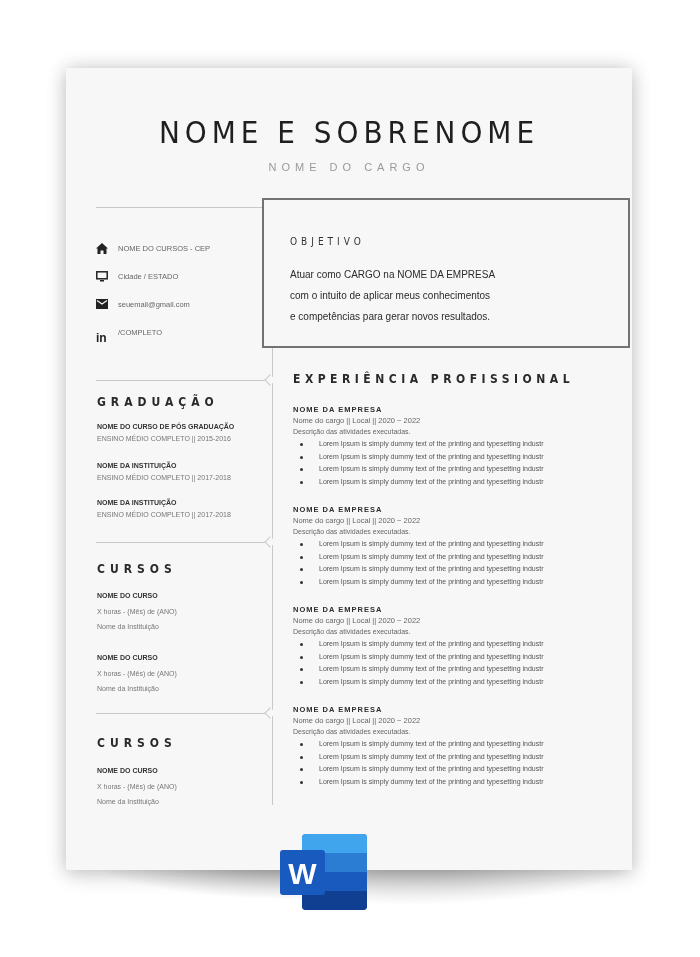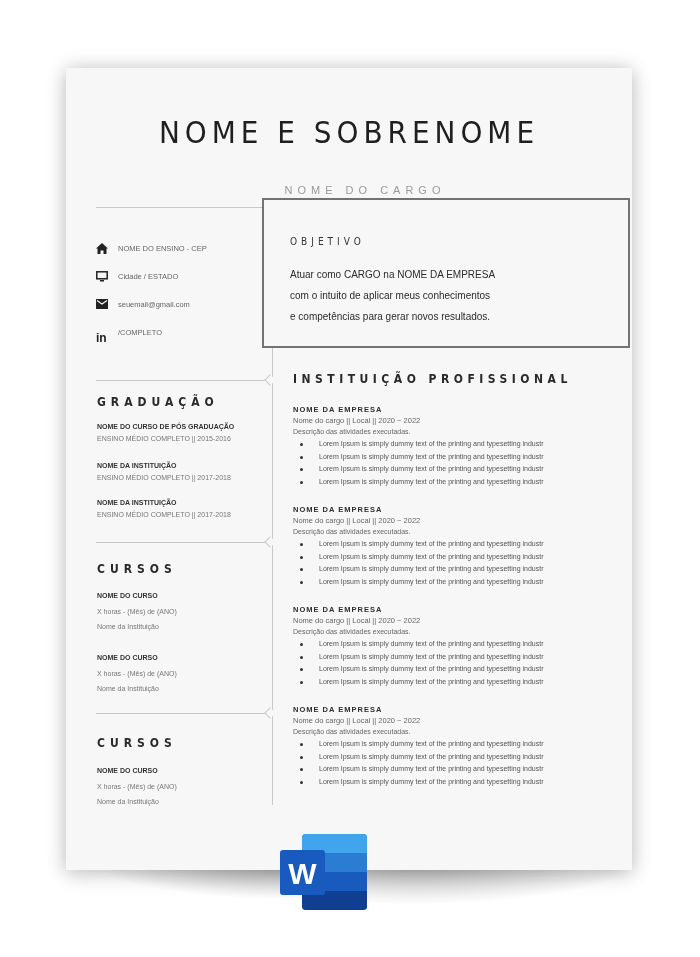--- a/index.html
+++ b/index.html
@@ -21,22 +21,22 @@
     position:absolute; left:66px; top:68px; width:566px; height:802px;
     background:#f7f7f7;
     box-shadow: 0 0 18px rgba(0,0,0,0.18), 0 6px 20px rgba(0,0,0,0.12);
   }
   .name {
     position:absolute; left:0; width:100%; top:46px; text-align:center;
     font-family:"DejaVu Sans Condensed","DejaVu Sans", sans-serif; font-weight:normal;
     font-size:31px; letter-spacing:5px; color:#1f1f1f;
   }
   .role {
-    position:absolute; left:16px; width:100%; top:93px; text-align:center;
-    font-size:11px; letter-spacing:5px; color:#9a9a9a;margin-top:23px;
+    position:absolute; left:0; width:100%; top:93px; text-align:center;
+    font-size:11px; letter-spacing:5px; color:#9a9a9a;
   }
   .hline { position:absolute; height:1px; background:#c8c8c8; }
   .vline { position:absolute; width:1px; background:#c8c8c8; }
   .notch {
     position:absolute; width:7px; height:7px; border-left:1px solid #c8c8c8; border-bottom:1px solid #c8c8c8;
     background:#f7f7f7; transform:rotate(45deg);
   }
 
   
   .contact { position:absolute; left:30px; top:166px; width:170px; }
@@ -96,21 +96,21 @@
   <div class="hline" style="left:30px; top:645px; width:172px;"></div>
   <div class="notch" style="left:200px; top:641px;"></div>
 
   <div class="contact">
     <div class="contact-row">
       <span class="contact-icon">
         <svg width="12" height="11" viewBox="0 0 12 11">
             <path d="M6 0 L12 5.5 L10.5 5.5 L10.5 11 L7.5 11 L7.5 7.5 L4.5 7.5 L4.5 11 L1.5 11 L1.5 5.5 L0 5.5 Z" fill="#222"></path>
           </svg>
       </span>
-      <span class="contact-text">NOME DO ENSINO - CEP</span>
+      <span class="contact-text">NOME DO CURSOS - CEP</span>
     </div>
     <div class="contact-row">
       <span class="contact-icon">
         <svg width="12" height="11" viewBox="0 0 12 11">
             <rect x="0.8" y="0.8" width="10.4" height="7" fill="none" stroke="#222" stroke-width="1.5"></rect>
             <rect x="4" y="9" width="4" height="1.5" fill="#222"></rect>
           </svg>
       </span>
       <span class="contact-text">Cidade / ESTADO</span>
     </div>
@@ -164,21 +164,21 @@
 
   <div class="objective-box">
     <div class="obj-title">OBJETIVO</div>
     <div class="obj-text">
       <div>Atuar como CARGO na NOME DA EMPRESA</div>
       <div>com o intuito de aplicar meus conhecimentos</div>
       <div>e competências para gerar novos resultados.</div>
     </div>
   </div>
 
-  <div class="sec-title exp-title">INSTITUIÇÃO PROFISSIONAL</div>
+  <div class="sec-title exp-title">EXPERIÊNCIA PROFISSIONAL</div>
 
   <div class="job" style="top:336px;">
     <div class="job-company">NOME DA EMPRESA</div>
     <div class="job-meta">Nome do cargo || Local || 2020 ~ 2022</div>
     <div class="job-desc">Descrição das atividades executadas.</div>
     <ul>
       <li>Lorem Ipsum is simply dummy text of the printing and typesetting industr</li>
       <li>Lorem Ipsum is simply dummy text of the printing and typesetting industr</li>
       <li>Lorem Ipsum is simply dummy text of the printing and typesetting industr</li>
       <li>Lorem Ipsum is simply dummy text of the printing and typesetting industr</li>

